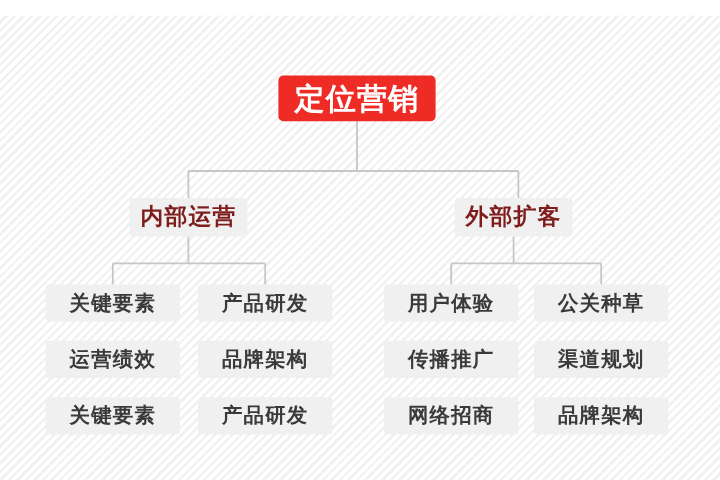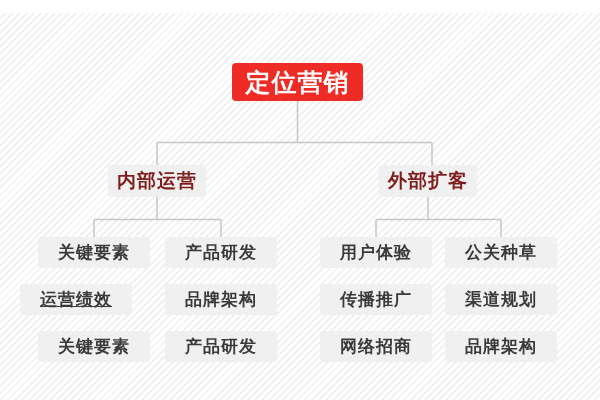--- a/index.html
+++ b/index.html
@@ -110,21 +110,21 @@
     <path d="M501,206.5 L501,224"></path>
   </svg>
 
   <div class="node node-root">定位营销</div>
 
   <div class="node node-branch left">内部运营</div>
 
   <div class="node node-branch right">外部扩客</div>
 
   <div class="node node-leaf" style="left:38px;  top:224px;">关键要素</div>
-  <div class="node node-leaf" style="left:20px;  top:271px;text-decoration:underline;">运营绩效</div>
+  <div class="node node-leaf" style="left:38px;  top:271px;">运营绩效</div>
   <div class="node node-leaf" style="left:38px;  top:318px;">关键要素</div>
 
   <div class="node node-leaf" style="left:165px; top:224px;">产品研发</div>
   <div class="node node-leaf" style="left:165px; top:271px;">品牌架构</div>
   <div class="node node-leaf" style="left:165px; top:318px;">产品研发</div>
 
   <div class="node node-leaf" style="left:320px; top:271px;">传播推广</div>
   <div class="node node-leaf" style="left:320px; top:224px;">用户体验</div>
   <div class="node node-leaf" style="left:320px; top:318px;">网络招商</div>
 

